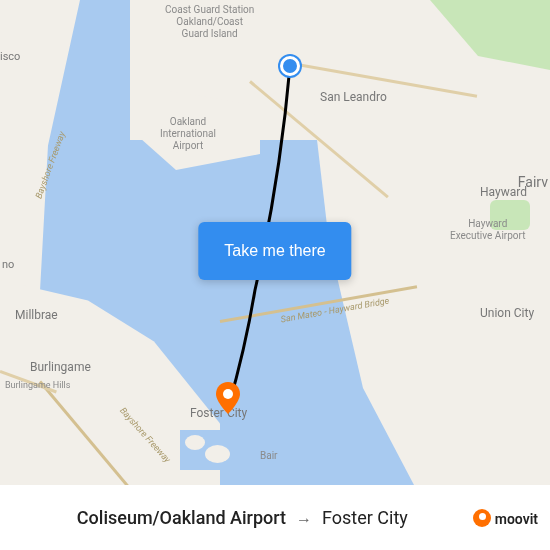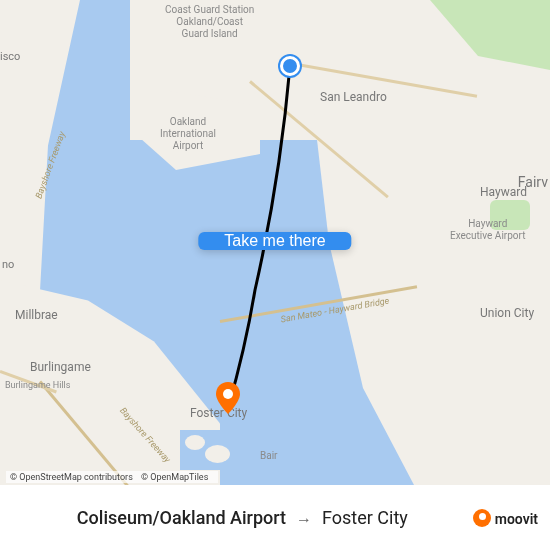--- a/index.html
+++ b/index.html
@@ -28,21 +28,21 @@
 .road-label { position: absolute; color: #a8996b; font-size: 9px; font-style: italic; white-space: nowrap; }
 
 .route-path { position: absolute; top: 0; left: 0; width: 100%; height: 100%; pointer-events: none; }
 .route-curve { fill: none; stroke: #000; stroke-width: 3; }
 
 .marker { position: absolute; transform: translate(-50%, -50%); }
 .marker-start { width: 20px; height: 20px; border-radius: 50%; background: #338def; border: 3px solid #fff; box-shadow: 0 0 0 2px #338def; }
 .marker-end { width: 24px; height: 32px; transform: translate(-50%, -100%); }
 .marker-end svg { width: 100%; height: 100%; }
 
-.cta-button { position: absolute; left: 50%; top: 232px; transform: translateX(-50%); background: #338def; color: #fff; border: none; padding: 0 26px; font-size: 16px; font-weight: 500; border-radius: 6px; cursor: pointer; box-shadow: 0 2px 8px rgba(0,0,0,0.2); white-space: nowrap; }
+.cta-button { position: absolute; left: 50%; top: 222px; transform: translateX(-50%); background: #338def; color: #fff; border: none; padding: 20px 26px; font-size: 16px; font-weight: 500; border-radius: 6px; cursor: pointer; box-shadow: 0 2px 8px rgba(0,0,0,0.2); white-space: nowrap; }
 
 .attribution { position: absolute; left: 6px; bottom: 2px; font-size: 9px; color: #444; background: rgba(255,255,255,0.7); padding: 1px 4px; }
 .attribution span { margin-right: 6px; }
 
 .footer { position: absolute; bottom: 0; left: 0; width: 100%; height: 65px; background: #fff; display: flex; align-items: center; padding: 0 12px; }
 .footer-left { display: flex; align-items: center; gap: 10px; flex: 1; justify-content: center; }
 .footer-origin { font-size: 18px; font-weight: 500; color: #222; }
 .arrow-sep { color: #666; font-size: 16px; }
 .footer-dest { font-size: 18px; font-weight: 400; color: #222; }
 .moovit-logo { font-size: 14px; font-weight: 600; color: #222; display: flex; align-items: flex-end; gap: 4px; }
@@ -104,24 +104,20 @@
   <div class="marker marker-start" style="left:290px;top:66px"></div>
   <div class="marker marker-end" style="left:228px;top:414px">
     <svg viewBox="0 0 24 32">
       <path fill="#ff6f00" d="M12 0 C5 0 0 5 0 12 C0 20 12 32 12 32 S24 20 24 12 C24 5 19 0 12 0 Z"></path>
       <circle cx="12" cy="12" r="5" fill="#fff"></circle>
     </svg>
   </div>
 
   <button class="cta-button">Take me there</button>
 
-  <div class="attribution">
-    <span>© OpenStreetMap contributors</span>
-    <span>© OpenMapTiles</span>
-  </div>
 </div>
 
 <div class="footer">
   <div class="footer-left">
     <span class="footer-origin">Coliseum/Oakland Airport</span>
     <span class="arrow-sep">→</span>
     <span class="footer-dest">Foster City</span>
   </div>
   <div class="moovit-logo">
     <span class="dot"></span>

